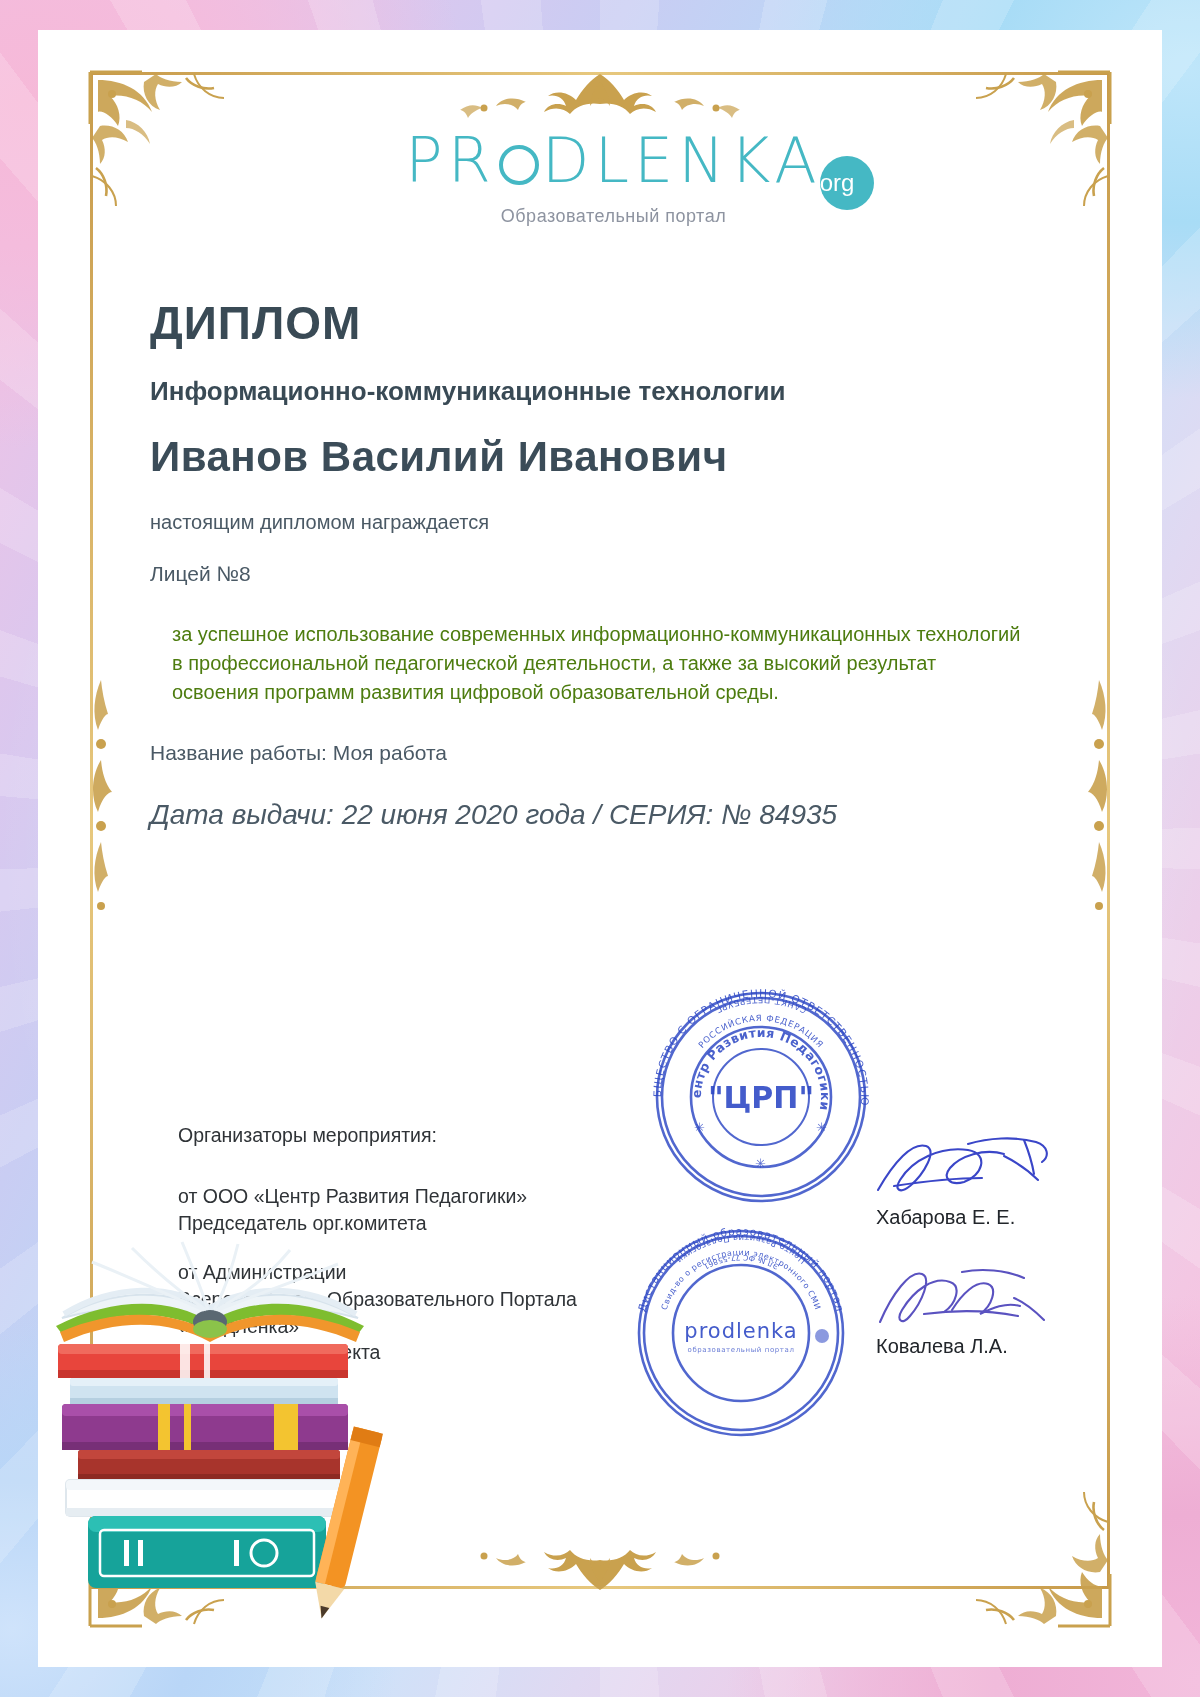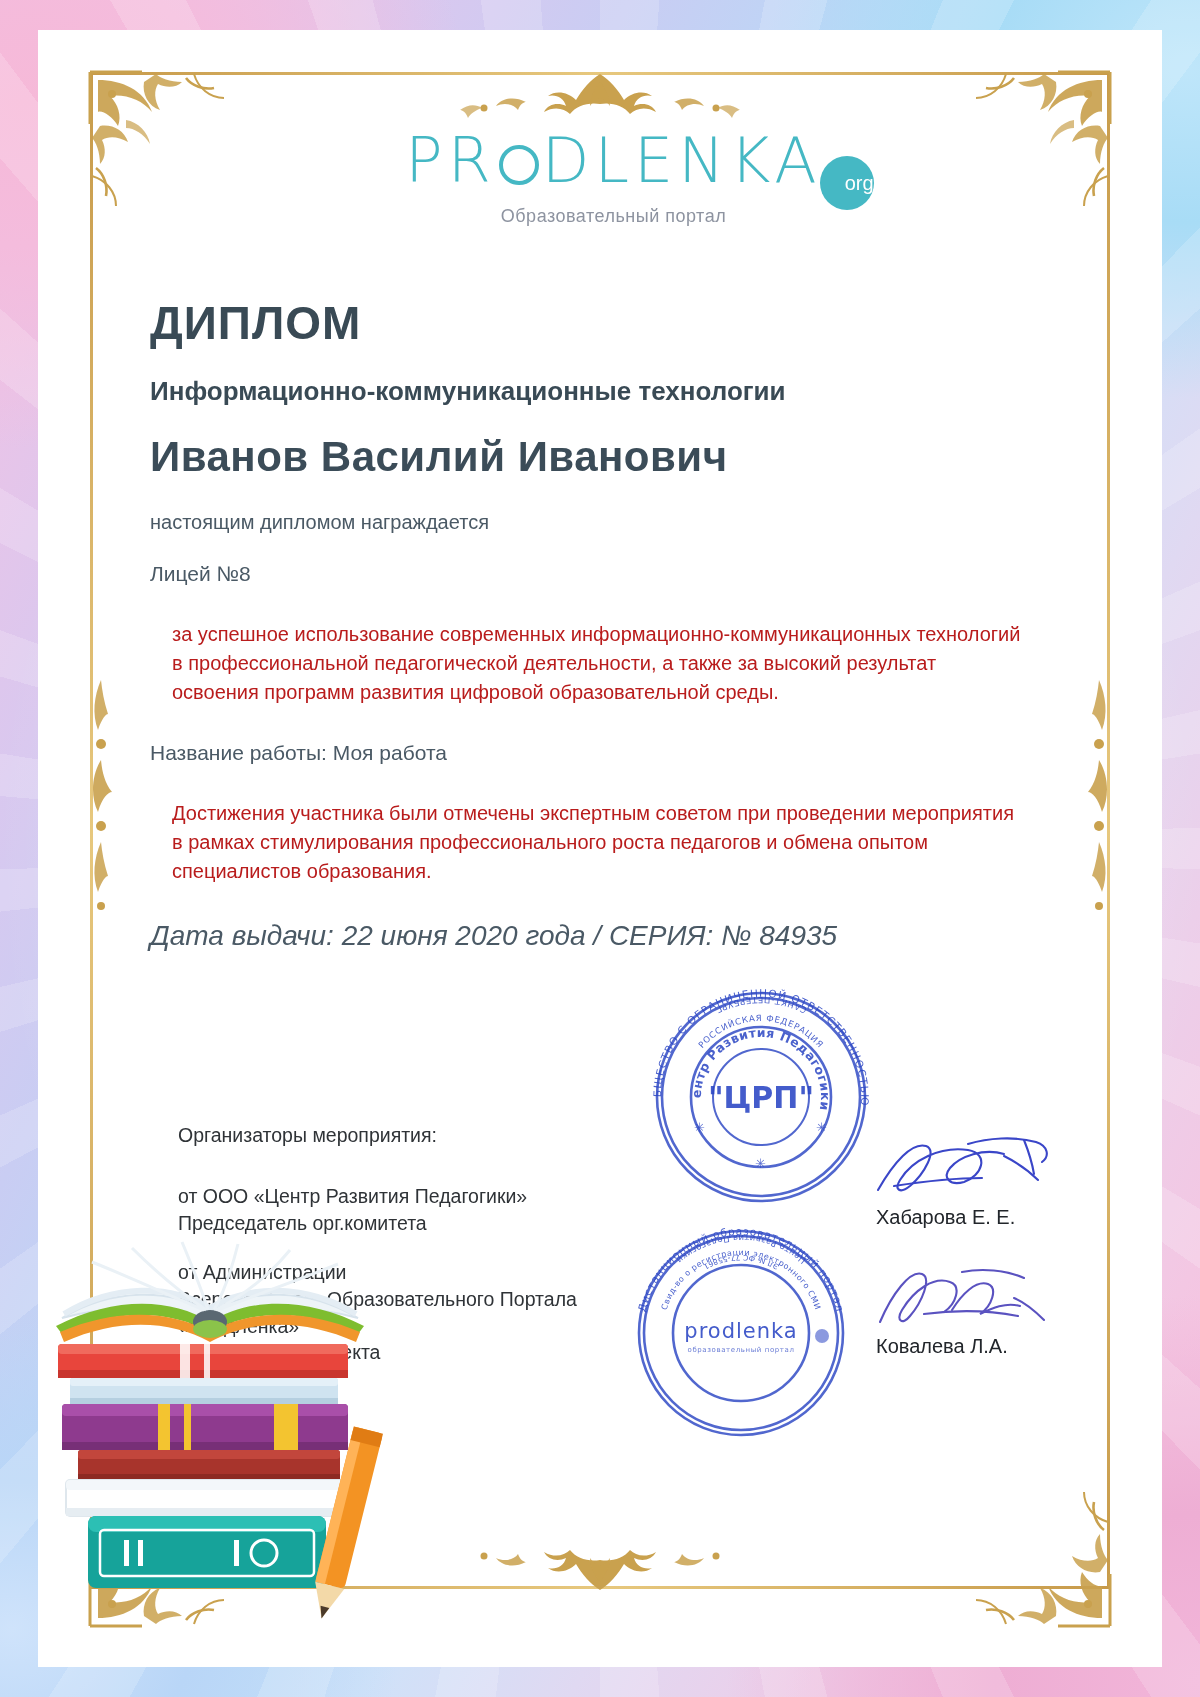--- a/index.html
+++ b/index.html
@@ -109,25 +109,25 @@
     top: 3px;
     margin: 0 3px;
   }
   #org-badge {
     position: absolute;
     right: -52px; bottom: -18px;
     width: 54px; height: 54px;
     border-radius: 50%;
     background: #45b8c4;
     color: #fff;
-    font-size: 20px;
+    font-size: 24px;
     letter-spacing: 0px;
     font-weight: 400;
     line-height: 54px;
-    text-align: right;
+    text-align: left;
     font-family: "Liberation Sans", sans-serif;
   }
   #logo-sub {
     margin-top: 14px;
     font-size: 18px;
     color: #8d93a0;
     letter-spacing: .5px;
     font-family: "Liberation Sans", sans-serif;
   }
 
@@ -167,21 +167,21 @@
     margin-top: 26px;
     letter-spacing: .5px;
   }
   #recipient-org {
     font-size: 21px;
     color: #4a5965;
     margin-top: 28px;
   }
   .body-par {
     font-size: 20px;
-    color: #b91c1c;
+    color: #4d7c0f;
     line-height: 1.45;
     margin-top: 34px;
     padding: 0 22px;
   }
   #work-title {
     font-size: 21px;
     color: #4a5965;
     margin-top: 34px;
   }
   #issue-line {
@@ -344,21 +344,20 @@
     </div>
 
     <div id="content">
       <div id="doc-title">ДИПЛОМ</div>
       <div id="doc-category">Информационно-коммуникационные технологии</div>
       <div id="recipient-name">Иванов Василий Иванович</div>
       <div id="award-lead">настоящим дипломом награждается</div>
       <div id="recipient-org">Лицей №8</div>
       <div class="body-par">за успешное использование современных информационно-коммуникационных технологий в профессиональной педагогической деятельности, а также за высокий результат освоения программ развития цифровой образовательной среды.</div>
       <div id="work-title">Название работы: Моя работа</div>
-      <div class="body-par">Достижения участника были отмечены экспертным советом при проведении мероприятия в рамках стимулирования профессионального роста педагогов и обмена опытом специалистов образования.</div>
       <div id="issue-line">Дата выдачи: 22 июня 2020 года / СЕРИЯ: № 84935</div>
     </div>
 
     <div class="stamp" id="stamp-1">
       <svg width="230" height="230" viewBox="0 0 230 230">
         <defs>
           <path id="s1o" d="M115,115 m-100,0 a100,100 0 1,1 200,0 a100,100 0 1,1 -200,0"></path>
           <path id="s1o2" d="M115,115 m100,0 a100,100 0 1,0 -200,0 a100,100 0 1,0 200,0"></path>
           <path id="s1m" d="M115,115 m-76,0 a76,76 0 1,1 152,0 a76,76 0 1,1 -152,0"></path>
           <path id="s1i" d="M115,115 m-60,0 a60,60 0 1,1 120,0 a60,60 0 1,1 -120,0"></path>

